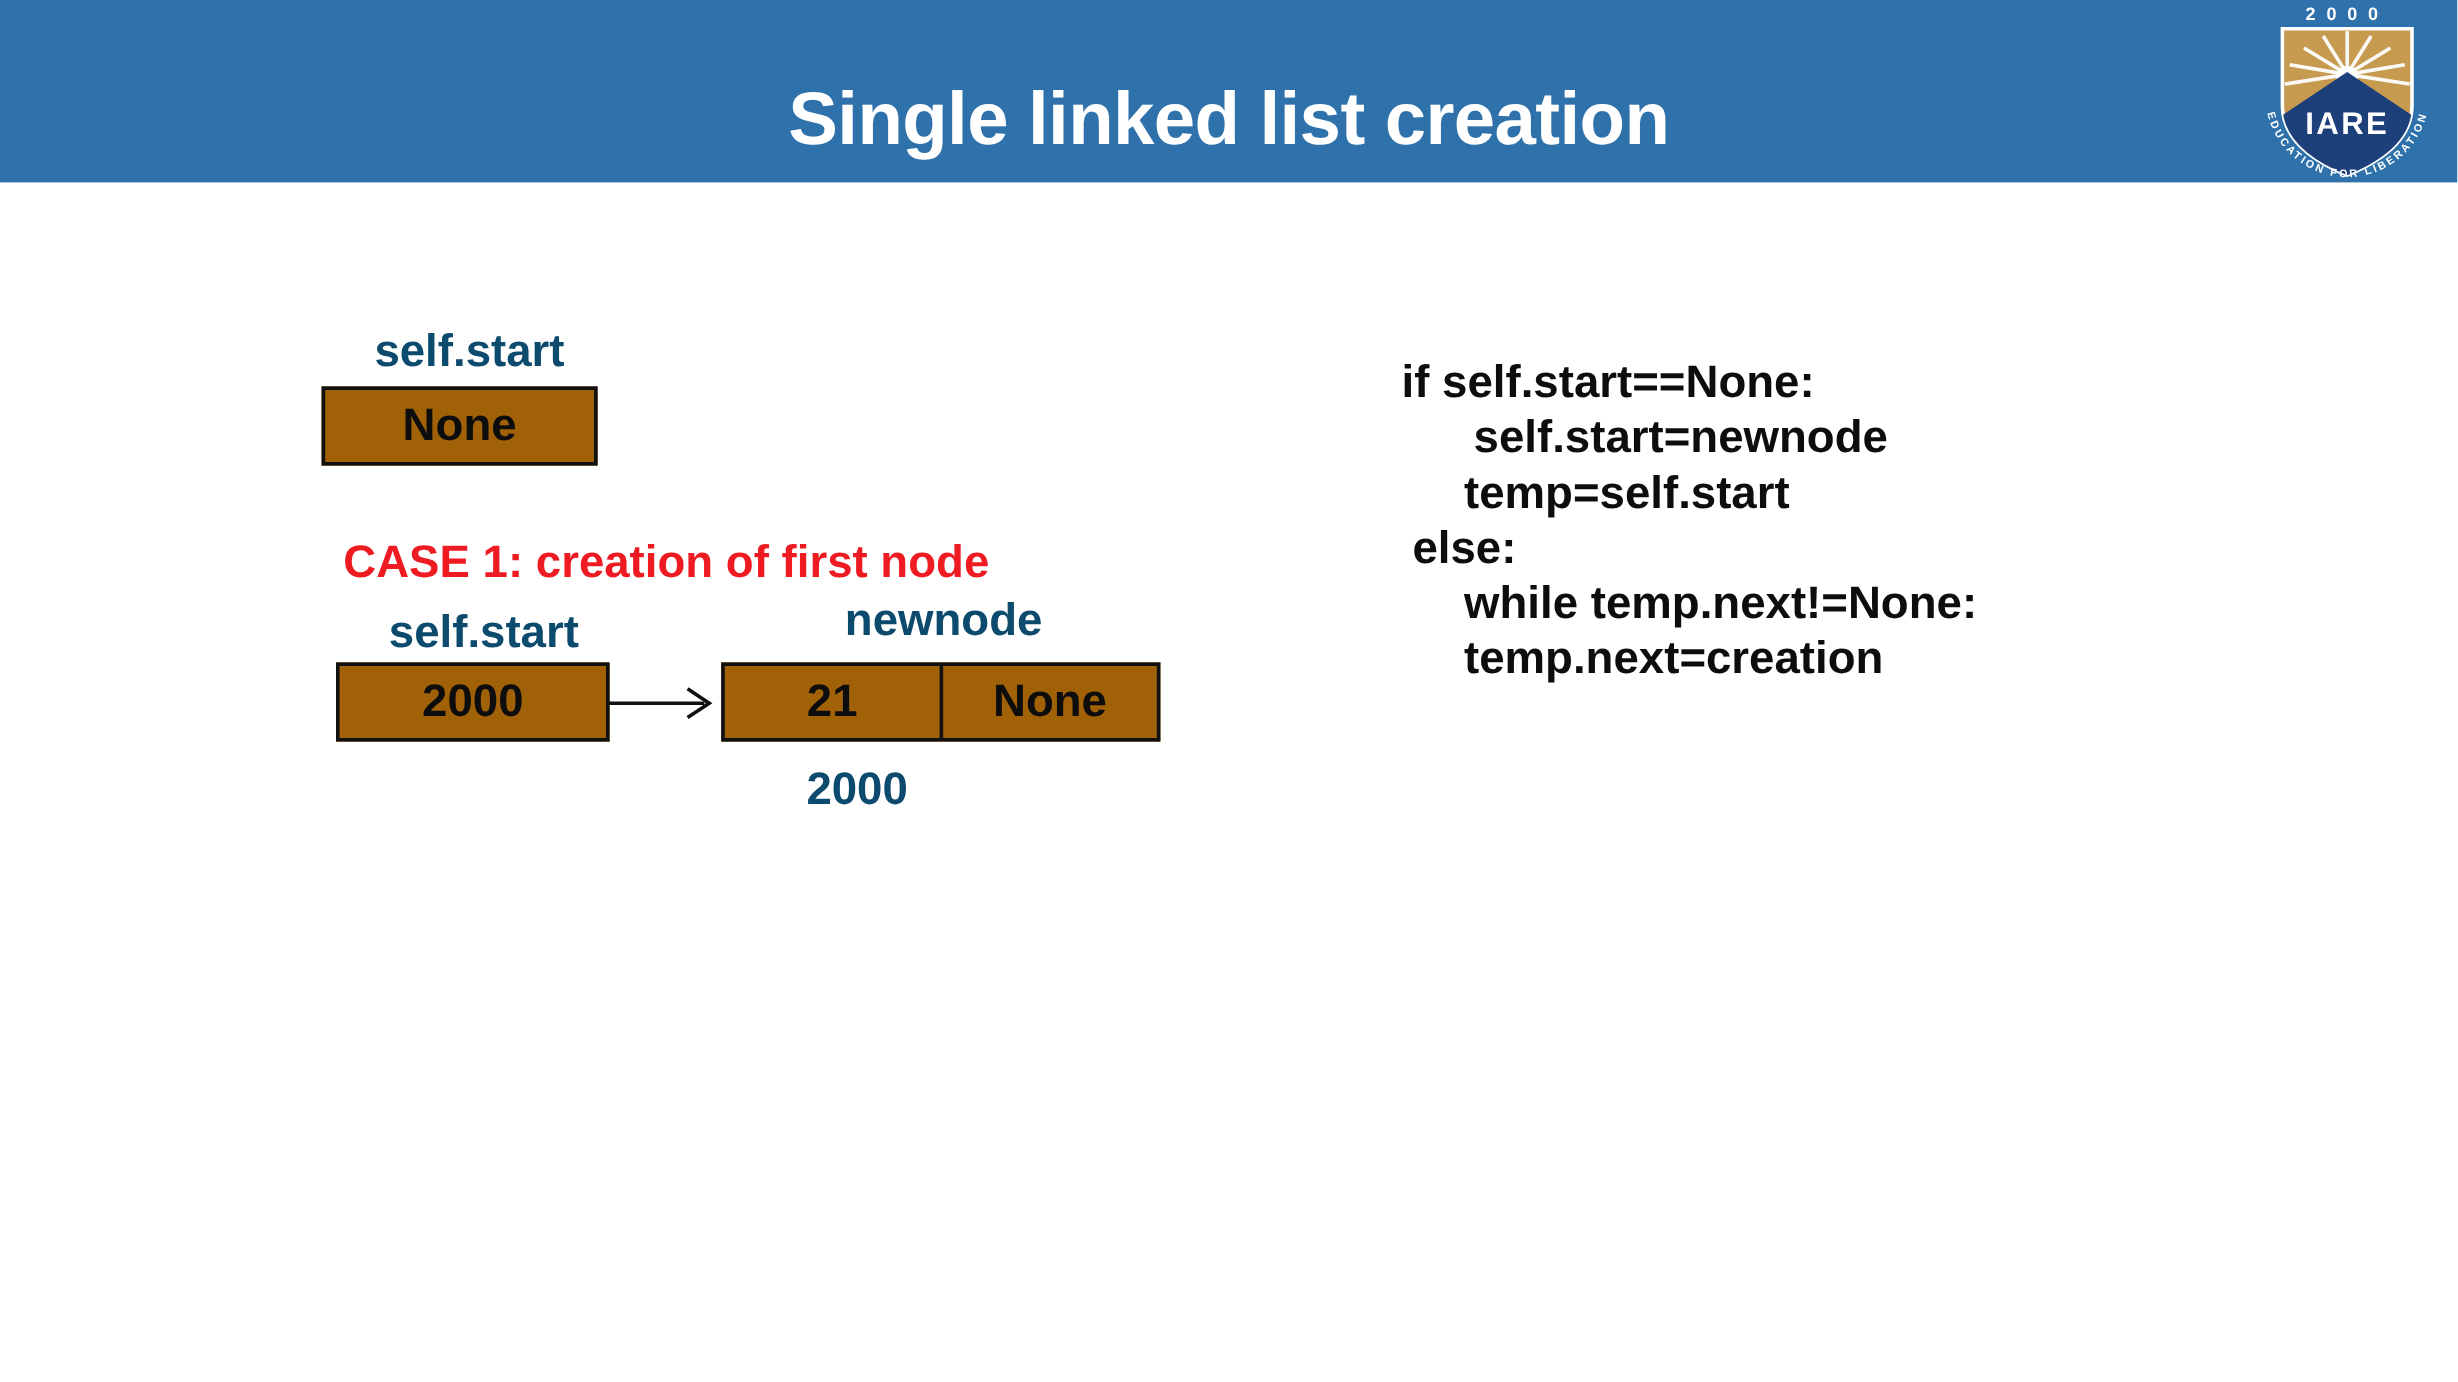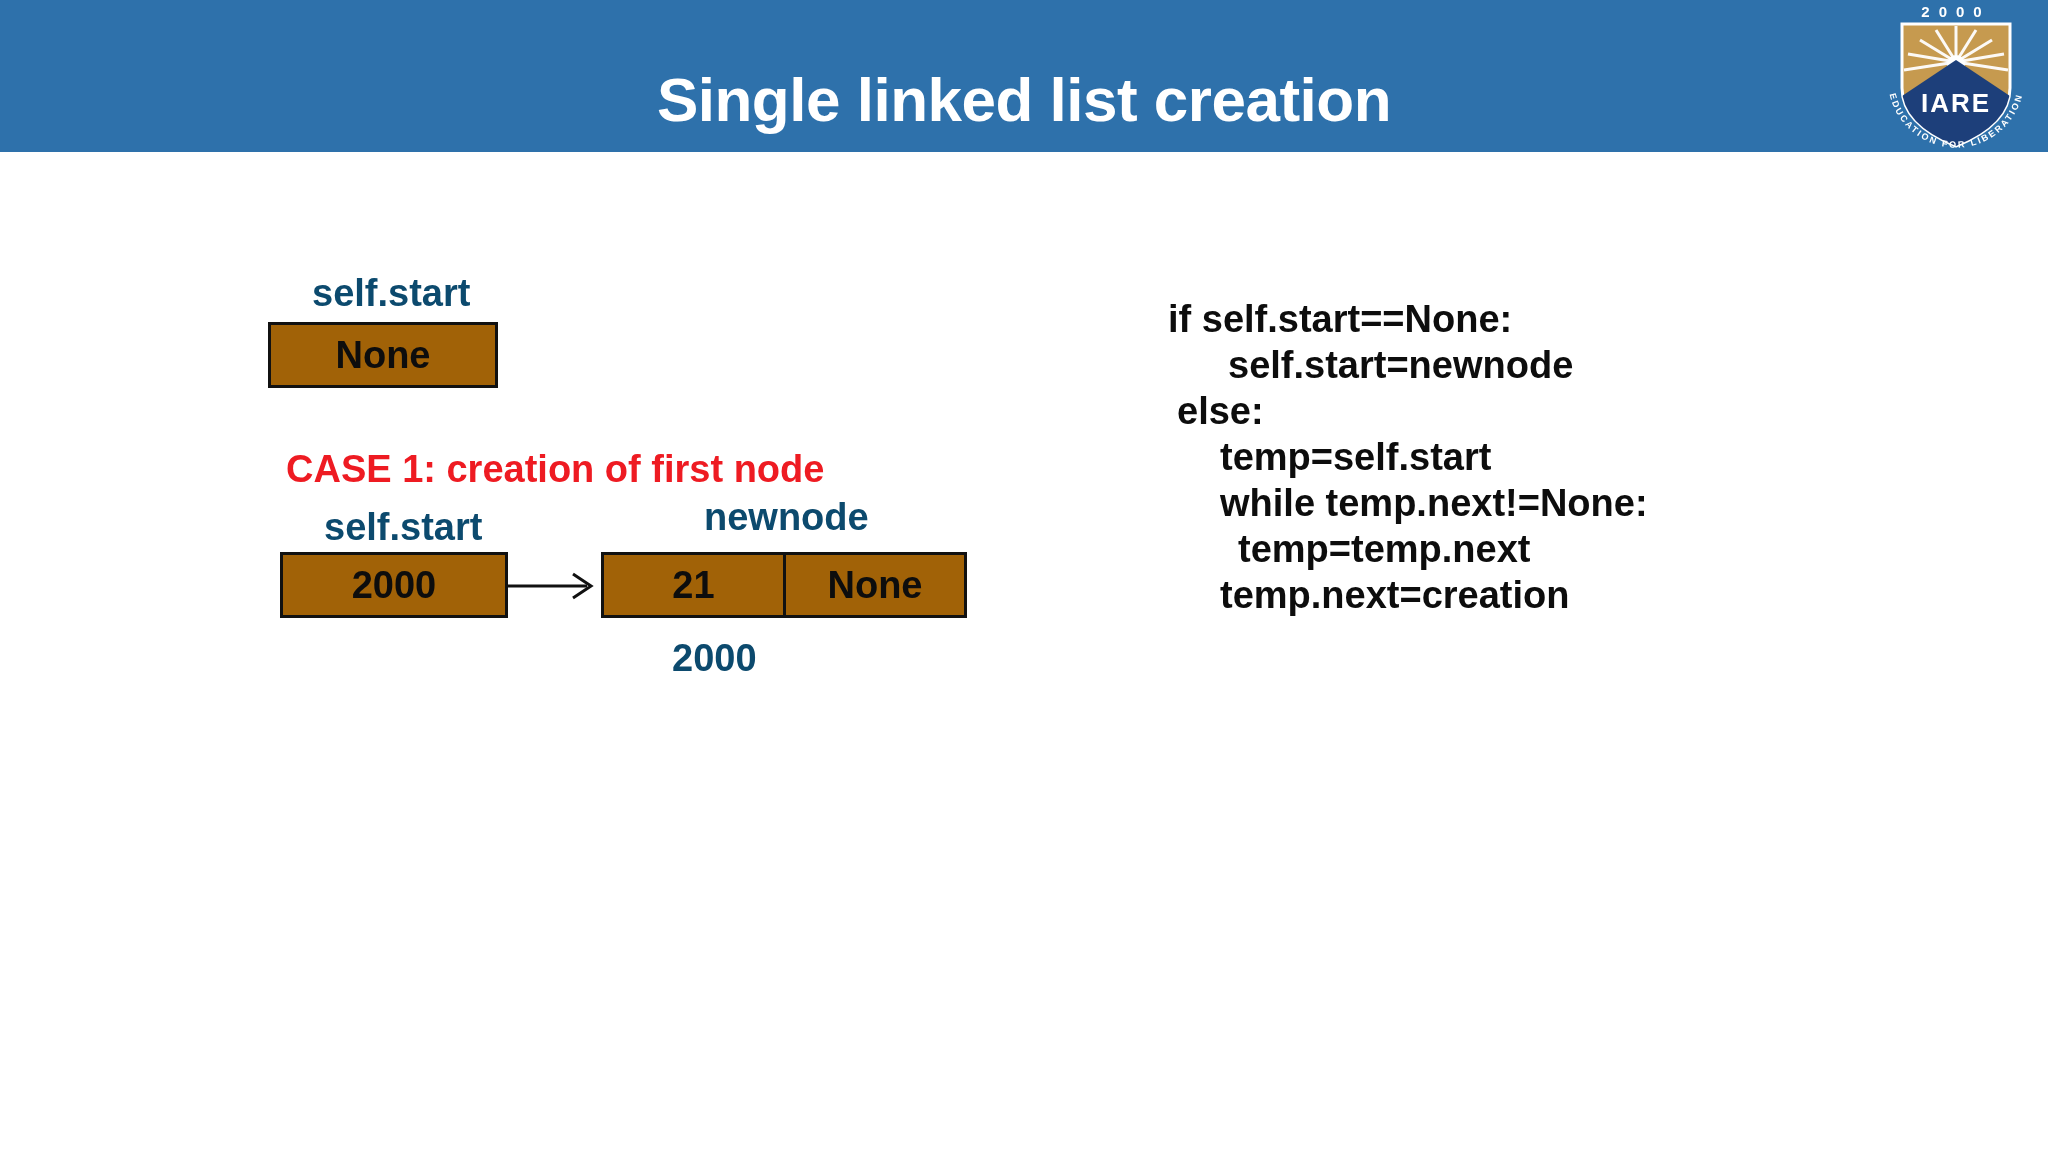--- a/index.html
+++ b/index.html
@@ -229,20 +229,19 @@
   <div class="nodebox" id="box-newnode">
     <div class="cell data">21</div>
     <div class="cell next divider-left">None</div>
   </div>
 
   <div class="dlabel" id="label-addr-2000">2000</div>
 
   <div id="code-block">
       <div class="code-line ind0">if self.start==None:</div>
       <div class="code-line ind1">self.start=newnode</div>
+      <div class="code-line ind3">temp=self.start</div>
       <div class="code-line ind2">else:</div>
-      <div class="code-line ind3">temp=self.start</div>
       <div class="code-line ind3">while temp.next!=None:</div>
-      <div class="code-line ind4">temp=temp.next</div>
       <div class="code-line ind3">temp.next=creation</div>
     </div>
 
 </div>
 
 </body></html>

